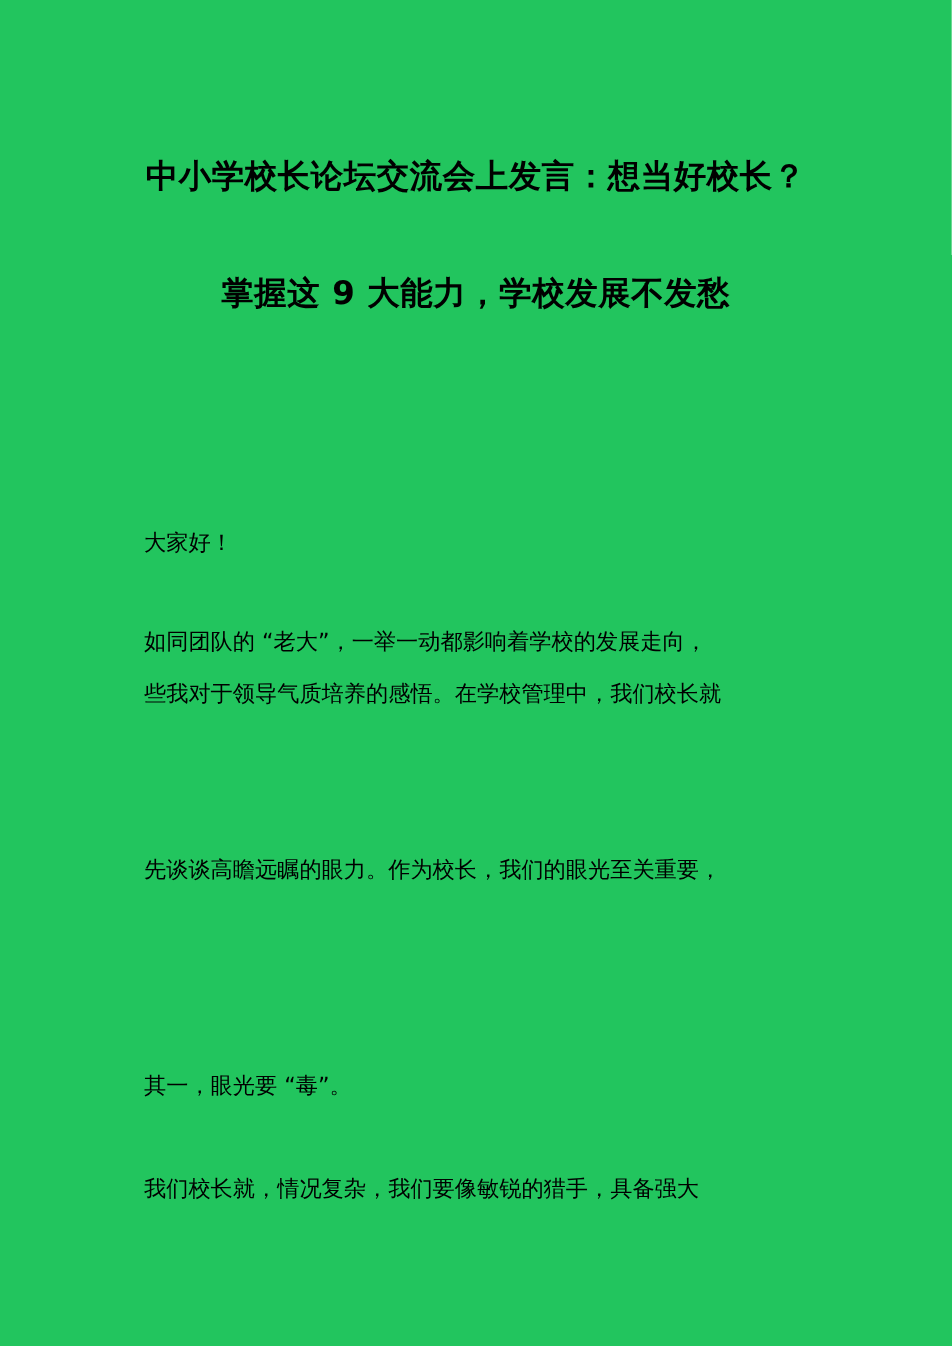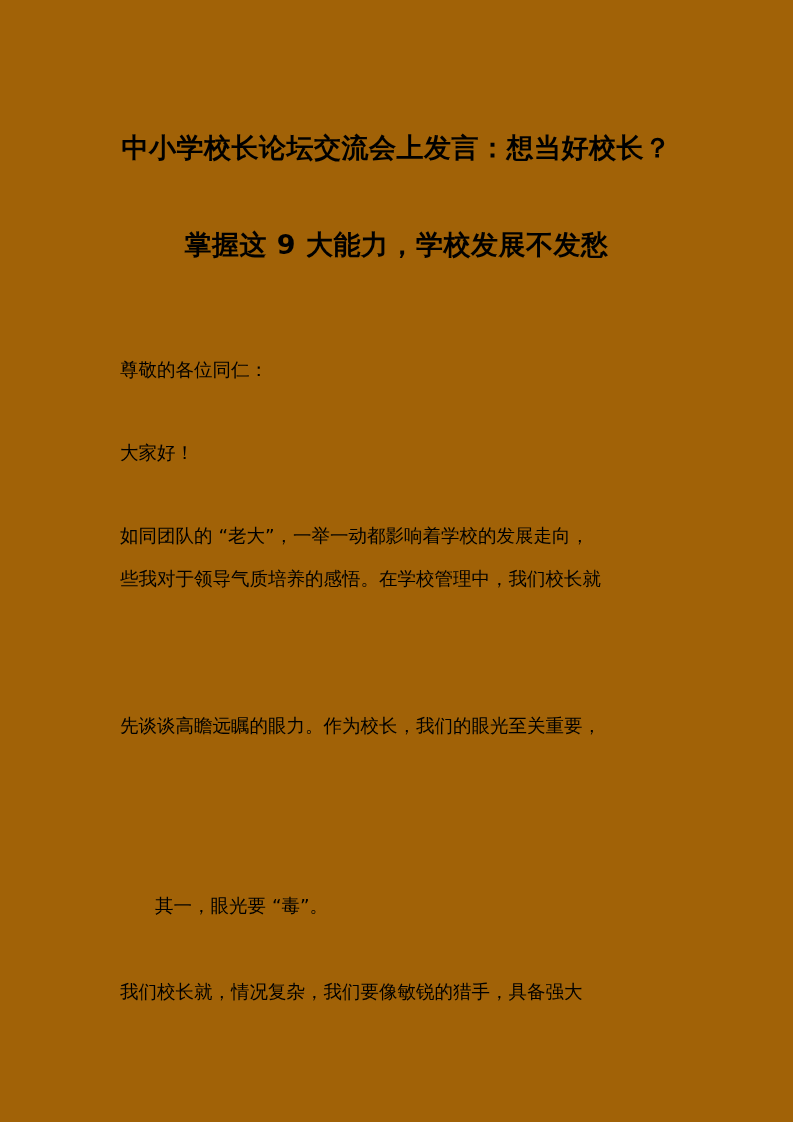--- a/index.html
+++ b/index.html
@@ -12,21 +12,21 @@
       height: 1122px;
       position: relative;
       overflow: hidden;
       font-family: "DejaVu Sans", "Liberation Sans", sans-serif;
       color: #000000;
     }
     .page {
       position: absolute;
       left: 0; top: 0;
       width: 793px; height: 1122px;
-      background: #a16207;
+      background: #22c55e;
     }
     .title-line {
       position: absolute;
       left: 0;
       width: 793px;
       text-align: center;
       font-weight: bold;
       font-size: 27px;
       line-height: 34px;
       letter-spacing: 0.5px;
@@ -48,38 +48,35 @@
     }
   </style>
 </head>
 <body>
 
 <div class="page">
 
   <div class="title-line title-1">中小学校长论坛交流会上发言：想当好校长？</div>
   <div class="title-line title-2">掌握这 9 大能力，学校发展不发愁</div>
 
-  <p class="para" style="top:348px;">
-    <span class="ln">尊敬的各位同仁：</span>
-  </p>
 
   <p class="para" style="top:431px;">
     <span class="ln">大家好！</span>
   </p>
 
   <p class="para" style="top:514px;">
     <span class="ln">如同团队的 “老大”，一举一动都影响着学校的发展走向，</span>
     <span class="ln">些我对于领导气质培养的感悟。在学校管理中，我们校长就</span>
   </p>
 
   <p class="para" style="top:704px;">
     <span class="ln">先谈谈高瞻远瞩的眼力。作为校长，我们的眼光至关重要，</span>
   </p>
 
-  <p class="para" style="top:884px;margin-left:35px;">
+  <p class="para" style="top:884px;">
     <span class="ln">其一，眼光要 “毒”。</span>
   </p>
 
   <p class="para" style="top:970px;">
     <span class="ln">我们校长就，情况复杂，我们要像敏锐的猎手，具备强大</span>
   </p>
 
 </div>
 
 </body></html>

